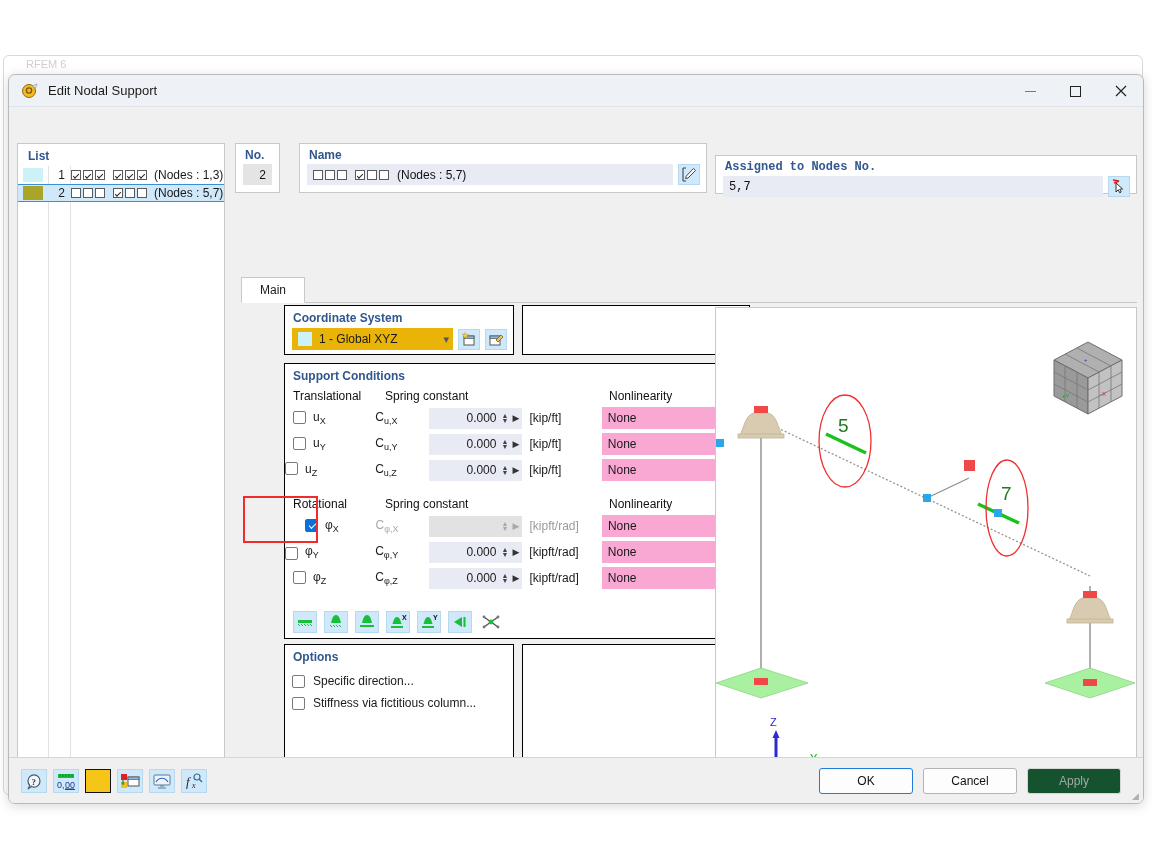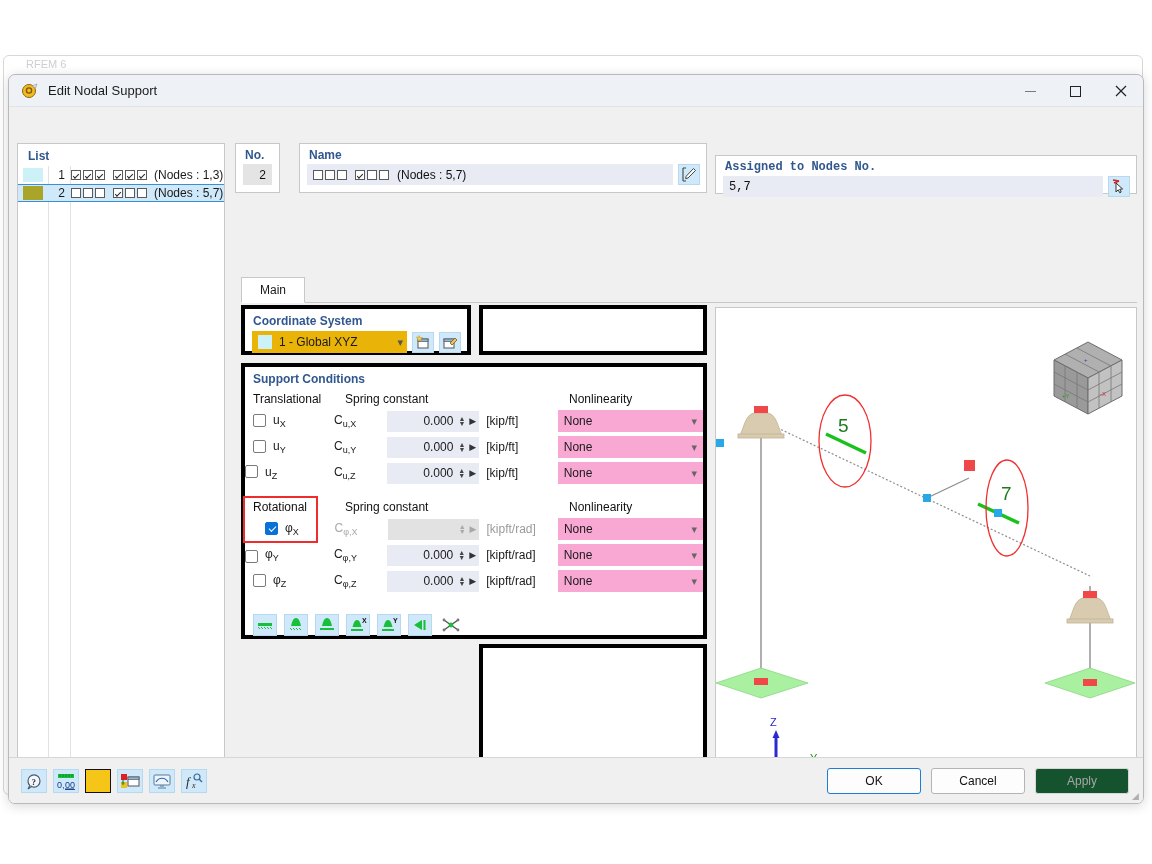--- a/index.html
+++ b/index.html
@@ -130,21 +130,21 @@
     border-bottom: 1px solid #c8c8c8;
   }
   .tab {
     display: inline-flex; align-items: center; justify-content: center;
     height: 26px; padding: 0 18px; font-size: 12px;
     background: #ffffff; border: 1px solid #c8c8c8; border-bottom: 1px solid #fff;
     position: relative; top: 0; cursor: pointer;
   }
 
   
-  .panel { position: absolute; background: #ffffff; border: 4px solid #000000; }
+  .panel { position: absolute; background: #ffffff; border: 1px solid #000000; margin-left: 43px; }
   .sect-title { font-size: 12px; font-weight: bold; color: #31578f; }
 
   .combo {
     background: #eab308; height: 22px; display: flex; align-items: center;
     padding: 0 4px 0 6px; font-size: 12px; position: relative; cursor: pointer;
   }
   .combo .chev { margin-left: auto; color: #555; font-size: 11px; }
   .cs-swatch { width: 14px; height: 14px; background: #ccf2f7; margin-right: 7px; }
 
   .colhdr { font-size: 12px; color: #111; }
@@ -208,21 +208,21 @@
   .footer {
     position: absolute; left: 0; bottom: 0; width: 100%; height: 47px;
     background: #f0f0f0; border-top: 1px solid #d6d6d6;
     display: flex; align-items: center;
   }
   .footer-left { display: flex; align-items: center; gap: 6px; margin-left: 12px; }
   .fbtn {
     width: 26px; height: 24px; background: #cfe8fa; border: 1px solid #b6d9f0;
     display: flex; align-items: center; justify-content: center; cursor: pointer; position: relative;
   }
-  .footer-right { margin-left: auto; margin-right: 14px; display: flex; gap: 10px; }
+  .footer-right { margin-left: auto; margin-right: 22px; display: flex; gap: 10px; }
   .btn {
     width: 94px; height: 26px; border: 1px solid #b4b4b4; background: #fdfdfd;
     font-size: 12px; display: flex; align-items: center; justify-content: center;
     border-radius: 3px; cursor: pointer; color: #111;
   }
   .btn.primary { border: 1.5px solid #1e7bd6; }
   .btn.disabled { color: #a6a6a6; background: #14532d; border-color: #d6d6d6; }
   .grip { position: absolute; right: 4px; bottom: 3px; color: #b0b0b0; font-size: 9px; }
 
   svg { display: block; }
@@ -609,20 +609,31 @@
               <circle cx="17" cy="3" r="1.4" fill="#777"></circle>
             <circle cx="3" cy="13" r="1.4" fill="#777"></circle>
               <circle cx="17" cy="13" r="1.4" fill="#777"></circle>
           </svg>
         </div>
       </div>
     </div>
 
     <div class="hlbox" style="left:234px; top:389px; width:75px; height:47px;"></div>
 
+    <div class="panel" style="left:232px; top:537px; width:230px; height:150px;">
+      <div class="sect-title" style="padding:5px 0 6px 8px;">Options</div>
+      <div class="optrow">
+        <i class="chk"></i>
+        <span>Specific direction...</span>
+      </div>
+      <div class="optrow">
+        <i class="chk"></i>
+        <span>Stiffness via fictitious column...</span>
+      </div>
+    </div>
     <div class="panel" style="left:470px; top:537px; width:228px; height:150px;"></div>
 
     <div class="panel" style="left:232px; top:695px; width:342px; height:46px;">
       <div class="sect-title" style="padding:4px 0 3px 8px;">Comment</div>
 
     </div>
     <div class="panel" style="left:582px; top:695px; width:116px; height:46px;"></div>
 
     <div class="viewport">
       <svg width="420" height="510" viewBox="0 0 420 510">

